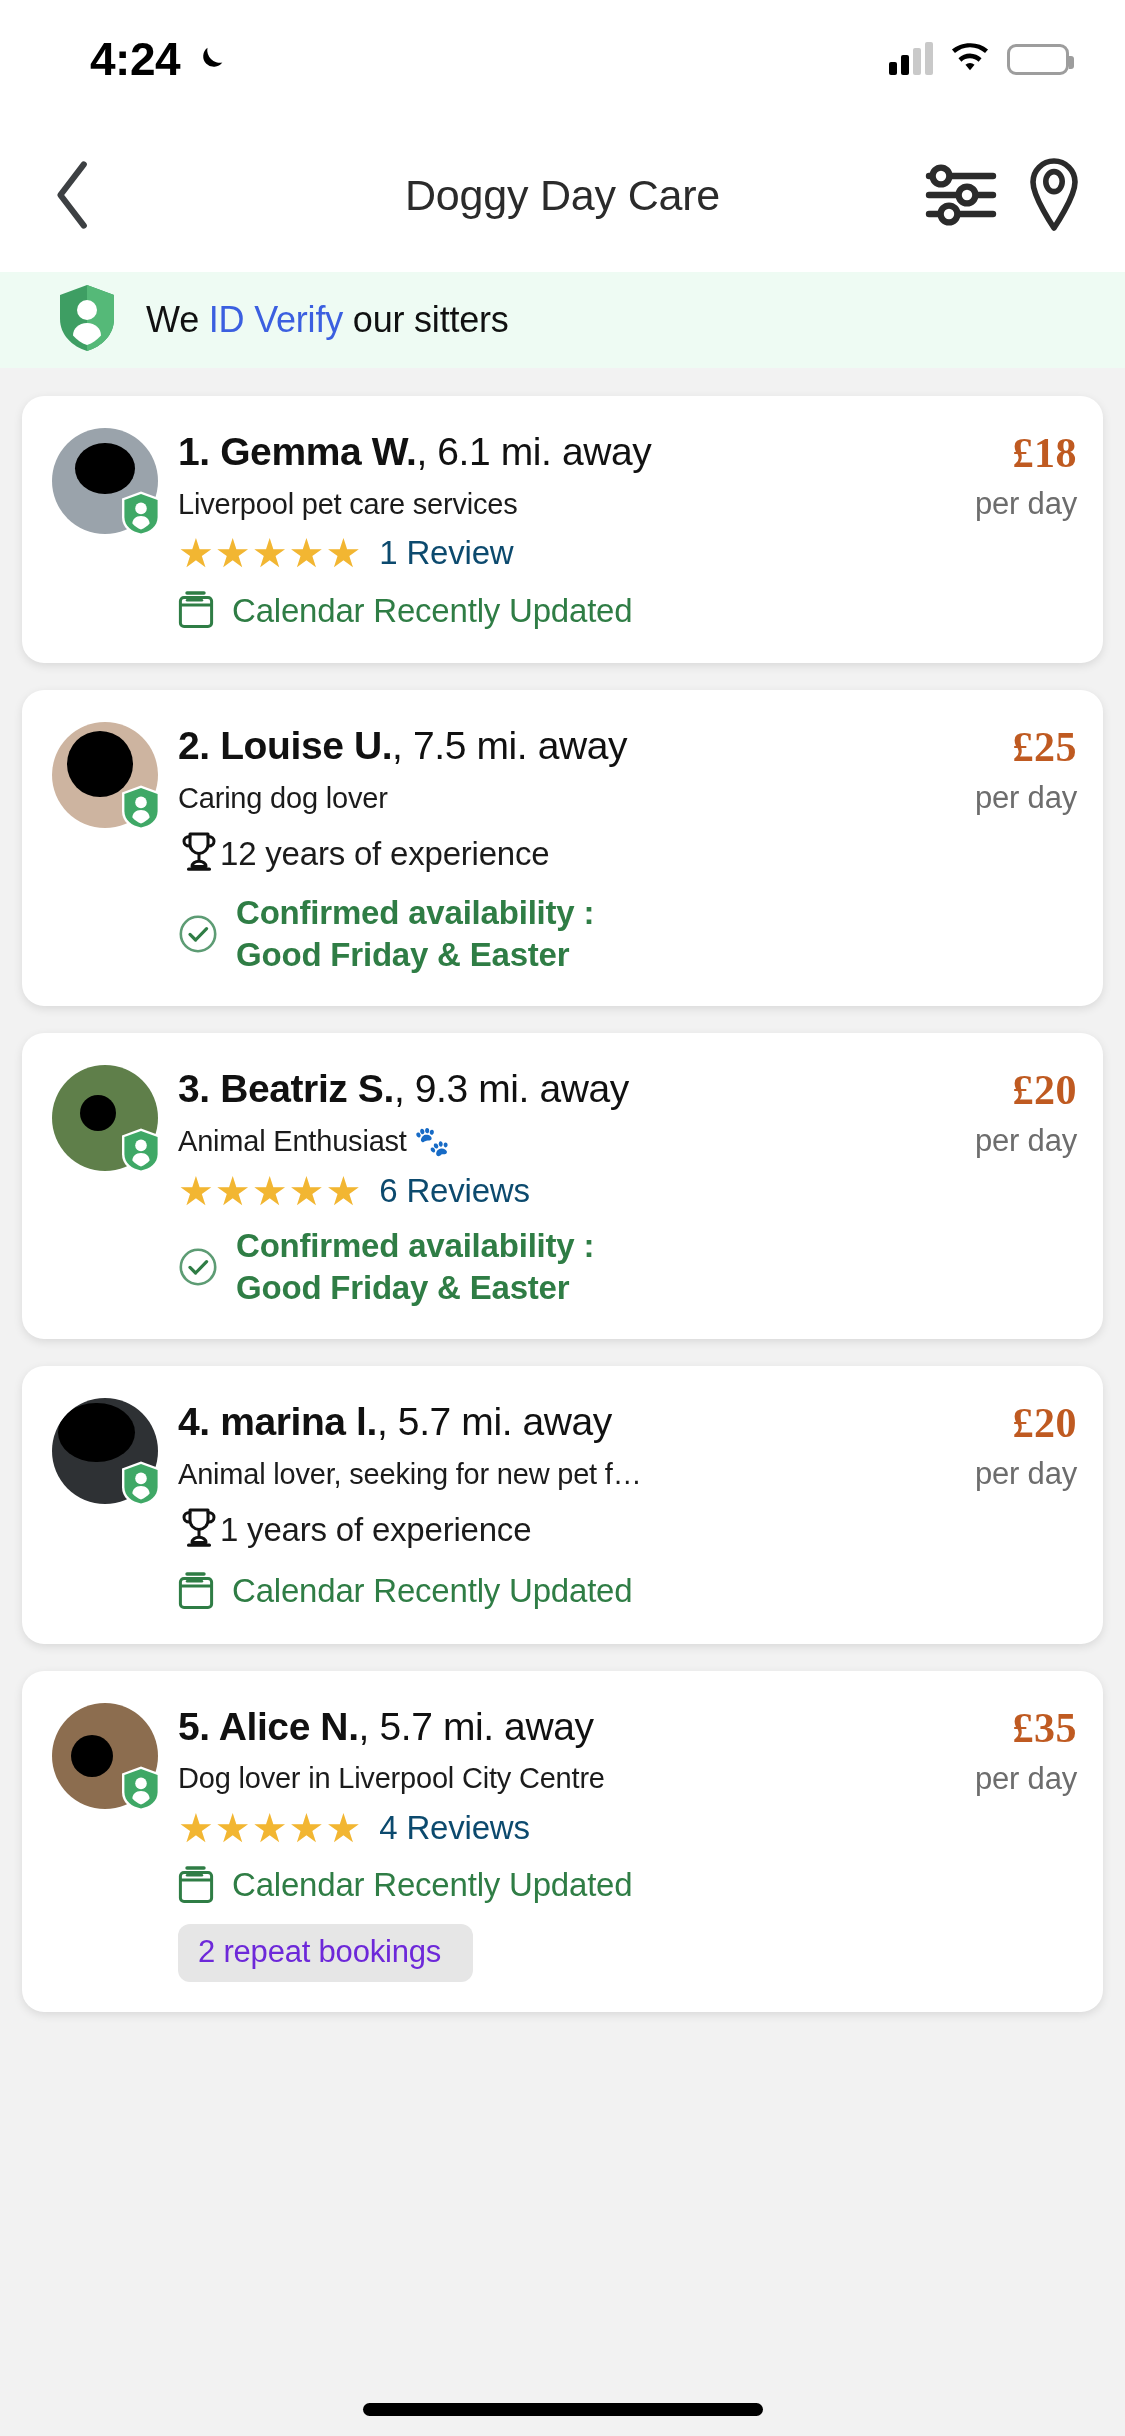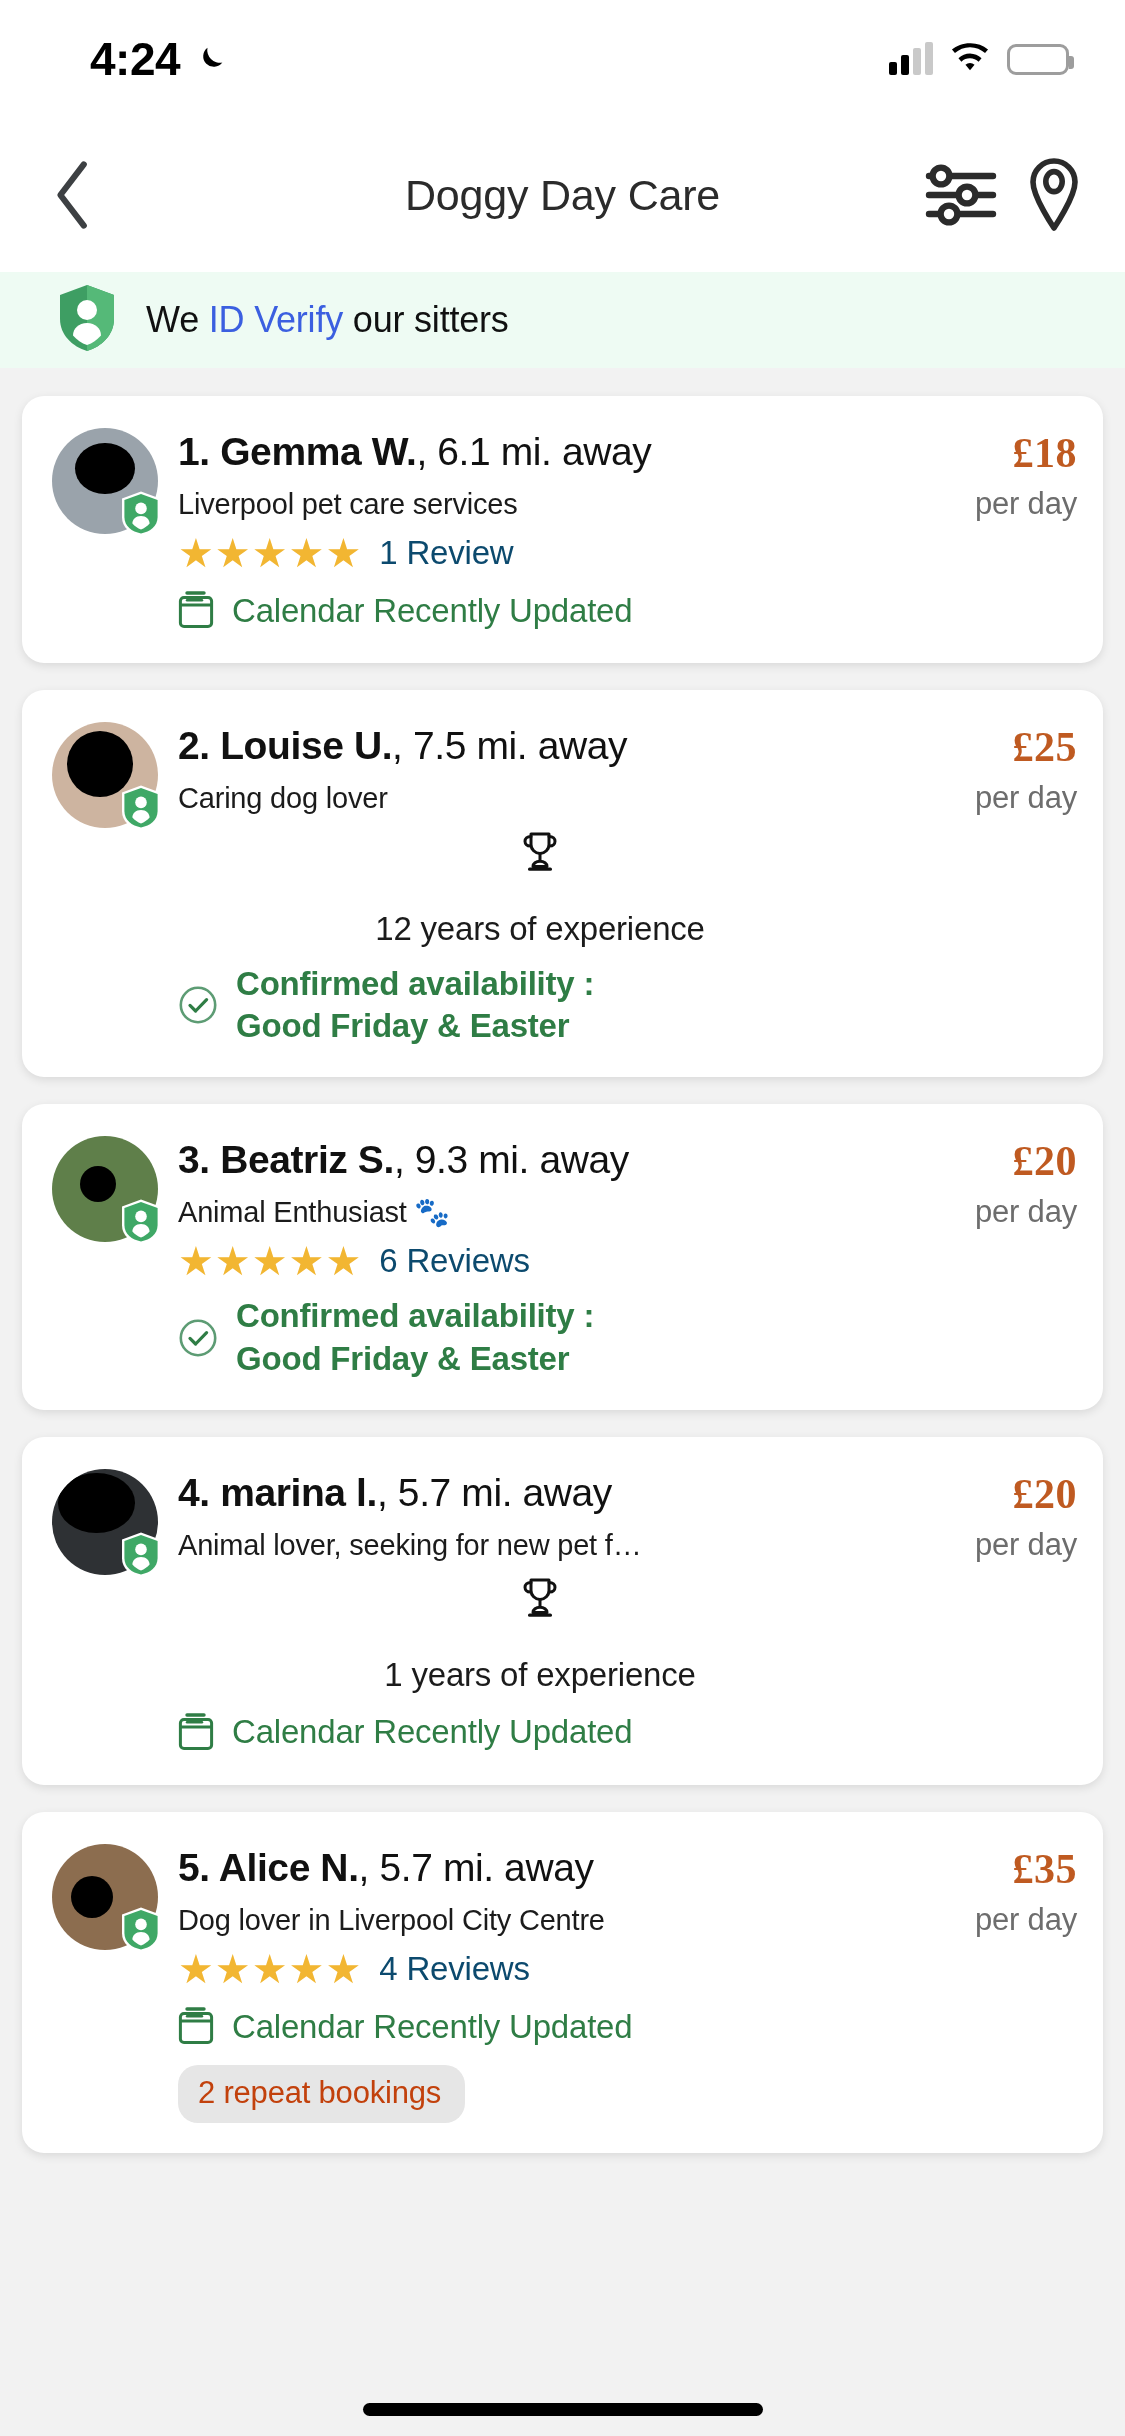--- a/index.html
+++ b/index.html
@@ -110,39 +110,39 @@
   }
   .stars-row{ display:flex; align-items:center; gap:18px; margin-top:12px; }
   .stars{ display:flex; gap:1px; }
   .star{ color:#f2b632; font-size:40px; line-height:1; }
   .review-cnt{ font-size:33px; color:#0c4a6e; letter-spacing:-0.2px; }
   .meta-row{ display:flex; align-items:center; gap:18px; margin-top:14px; }
   .meta-icon{ flex:0 0 auto; margin-top:4px; }
   .meta-text{ font-size:33px; color:#1b1b1b; letter-spacing:-0.2px; line-height:1.2; }
   .meta-text.green{ color:#2f7d45; }
   .meta-text.green.bold{ font-weight:700; line-height:1.28; }
-  .exp-row{ display:flex; align-items:center; gap:31px; margin-top:14px;flex-direction:column; }
+  .exp-row{ display:flex; align-items:center; gap:0; margin-top:14px; }
 
   
   .price-col{
     flex:0 0 auto; width:175px; text-align:right; padding-top:4px;
   }
   .price{
     font-family:"Liberation Serif", serif;
     font-size:42px; font-weight:700; color:#bf5a21; line-height:1;
     letter-spacing:0.5px;
   }
   .per-day{ font-size:31px; color:#6d6d6d; margin-top:12px; letter-spacing:-0.2px; }
 
   
   .repeat-pill{
     display:inline-block;
-    background:#e6e6e6; color:#c2410c;
-    font-size:31px; border-radius:20px;
-    padding:10px 24px 12px 20px;
+    background:#e6e6e6; color:#6d28d9;
+    font-size:31px; border-radius:12px;
+    padding:10px 32px 12px 20px;
     margin-top:16px; letter-spacing:-0.2px;
   }
 
   
   .home-indicator{
     position:absolute; bottom:20px; left:50%; transform:translateX(-50%);
     width:400px; height:13px; background:#000; border-radius:7px; z-index:50;
   }
 </style>
 </head>

